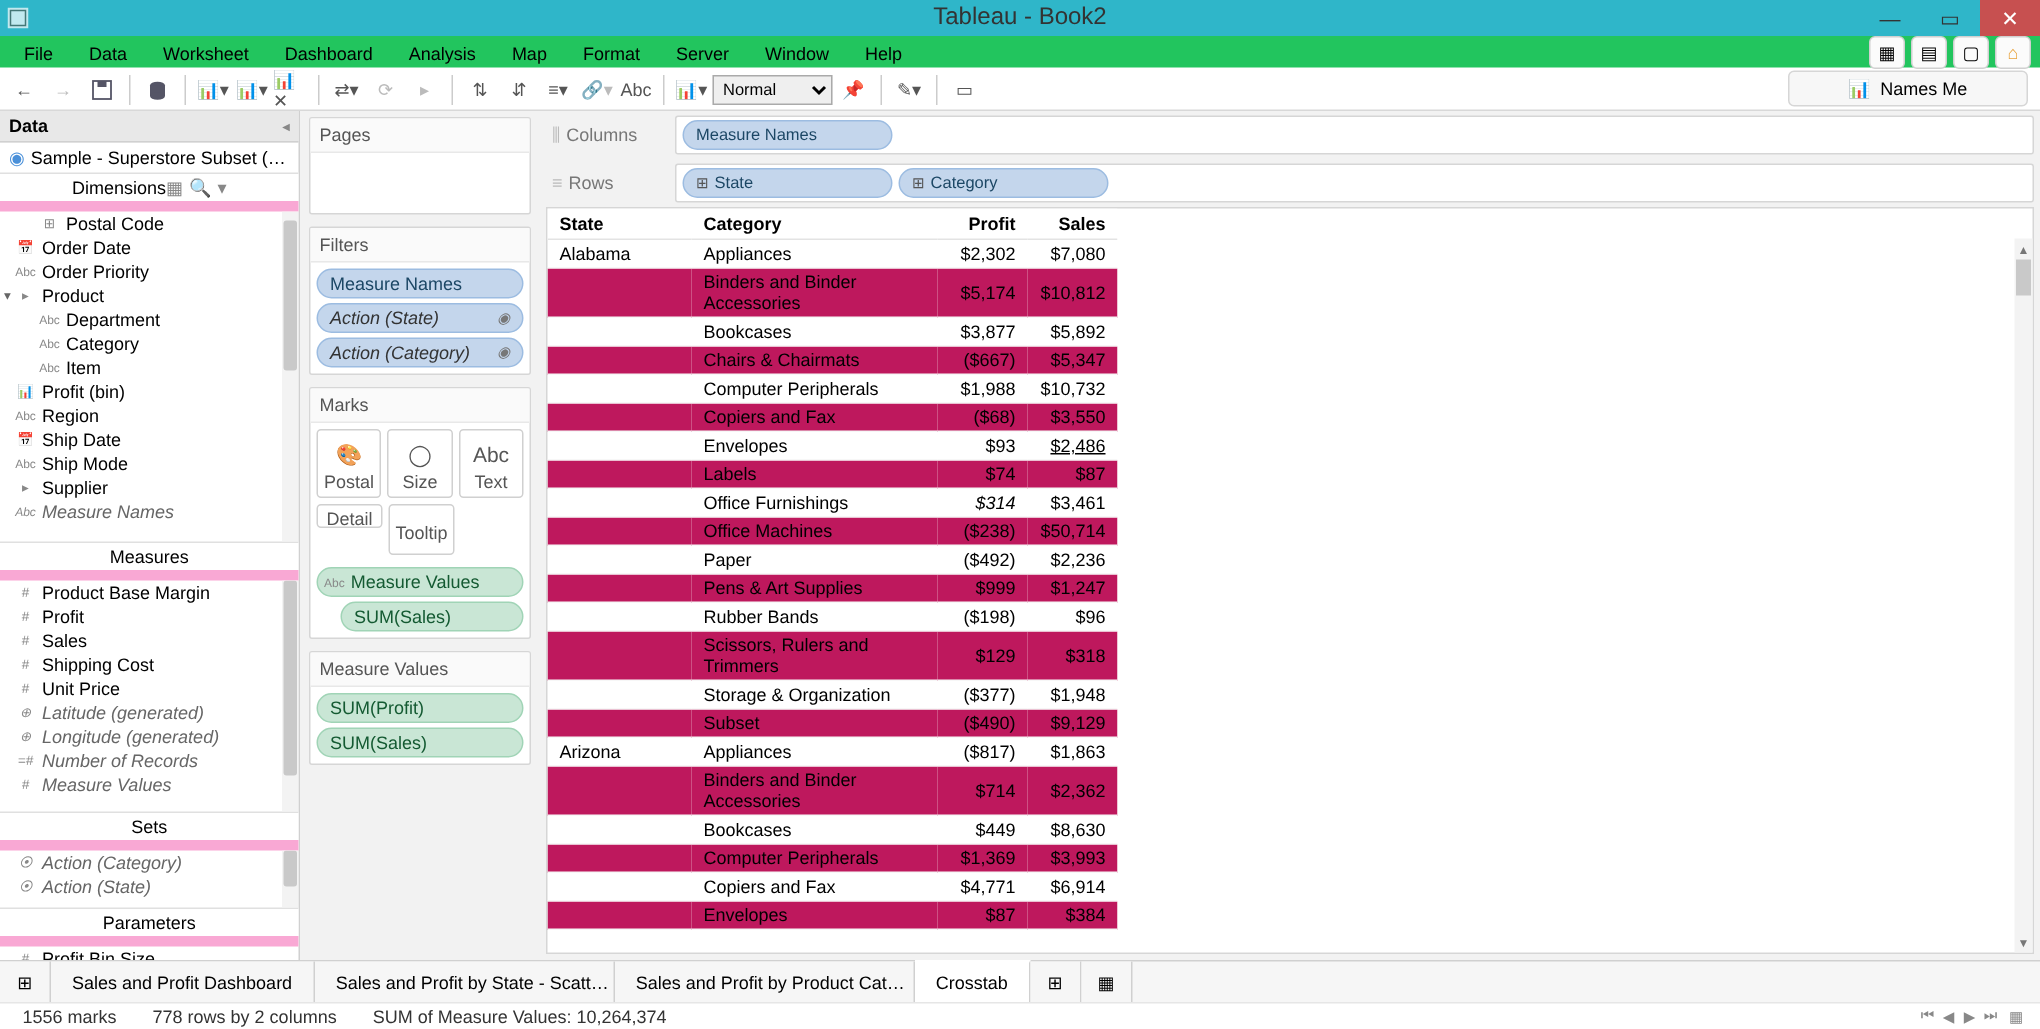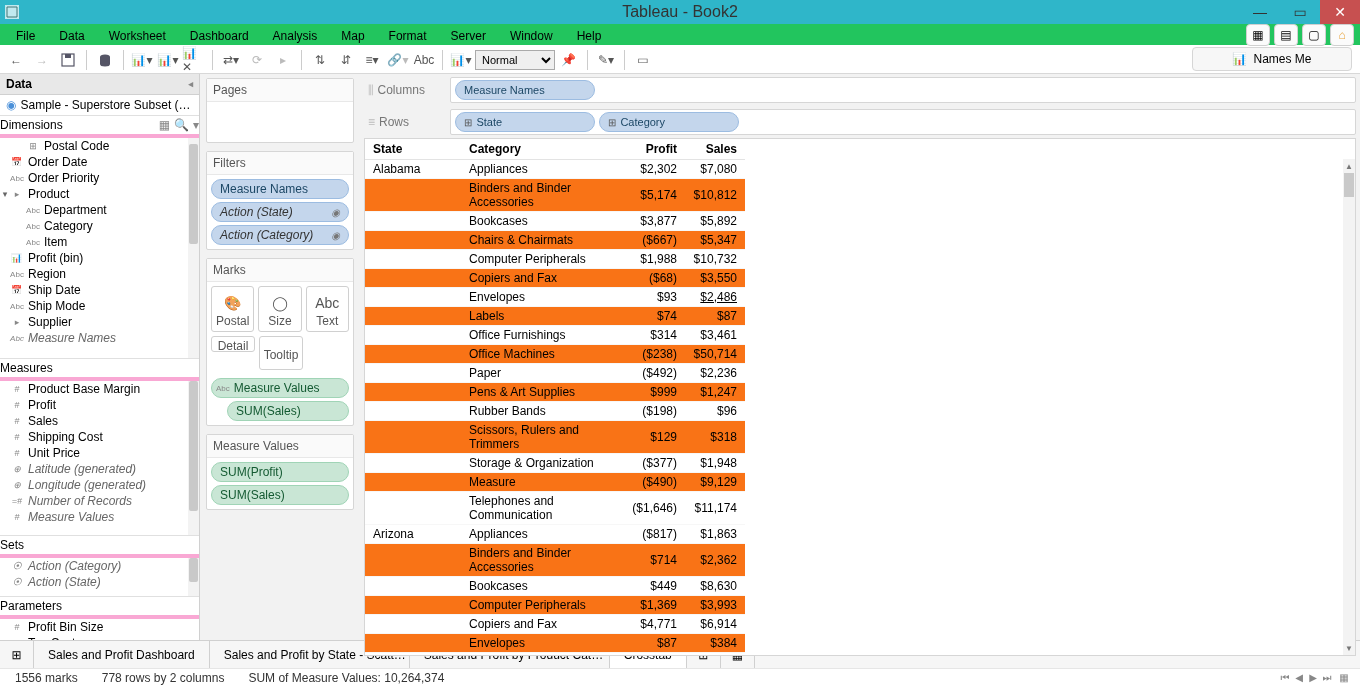--- a/index.html
+++ b/index.html
@@ -16,21 +16,21 @@
 .toolbar .tb-btn { width:24px; height:24px; display:flex; align-items:center; justify-content:center; color:#555; border-radius:2px; }
 .toolbar .tb-sep { width:1px; height:20px; background:#ccc; margin:0 4px; }
 .toolbar .tb-select { height:20px; border:1px solid #aaa; font-size:11px; padding:0 2px; width:80px; }
 .toolbar .square-btn { width:24px; height:22px; border:1px solid #d0d0d0; border-radius:4px; display:flex; align-items:center; justify-content:center; background:#fbfbfb; }
 .showme { position:absolute; right:8px; height:24px; width:160px; background:#f7f7f7; border:1px solid #d6d6d6; border-radius:4px; display:flex; align-items:center; justify-content:center; gap:6px; font-weight:500; top:1px;}
 .main { flex:1; display:flex; min-height:0; background:#f2f2f2; }
 
 .data-pane { width:200px; display:flex; flex-direction:column; background:#fff; border-right:1px solid #d0d0d0; }
 .pane-hdr { background:#e8e8e8; padding:3px 6px; font-weight:bold; border-bottom:1px solid #d0d0d0; display:flex; align-items:center; justify-content:space-between; }
 .ds-row { padding:3px 6px; display:flex; align-items:center; gap:4px; }
-.dim-hdr { padding:2px 0; border-top:1px solid #e0e0e0; border-bottom:4px solid #f9a8d4; background:#fff; display:flex; align-items:center; justify-content:space-between; }
+.dim-hdr { padding:2px 0; border-top:1px solid #e0e0e0; border-bottom:7px solid #f9a8d4; background:#fff; display:flex; align-items:center; justify-content:center; }
 .scroll-col { overflow:hidden; position:relative; }
 .scroll-col .vscroll { position:absolute; right:0; top:0; bottom:0; width:11px; background:#f3f3f3; }
 .scroll-col .vscroll .thumb { position:absolute; left:1px; right:1px; background:#c9c9c9; border-radius:2px;}
 .field-row { padding:1px 4px 1px 28px; display:flex; align-items:center; gap:4px; position:relative; white-space:nowrap; overflow:hidden; text-overflow:ellipsis; }
 .field-row .type-icon { position:absolute; left:10px; width:14px; text-align:center; color:#888; font-size:9px; }
 .field-row.indent1 { padding-left:44px; }
 .field-row.indent1 .type-icon { left:26px; }
 .field-row .caret { position:absolute; left:0; width:10px; text-align:center; font-size:9px; color:#666; }
 .italic { font-style:italic; color:#666; }
 
@@ -57,21 +57,21 @@
 .viz { flex:1; background:#fff; border:1px solid #d6d6d6; margin:0 4px 4px 4px; position:relative; display:flex; }
 .viz-scroll { position:absolute; right:0; top:20px; bottom:0; width:12px; background:#f3f3f3; display:flex; flex-direction:column; align-items:center; }
 .viz-scroll .arrow { height:14px; width:100%; display:flex; align-items:center; justify-content:center; font-size:8px; color:#777; }
 .viz-scroll .track { flex:1; position:relative; width:100%; }
 .viz-scroll .thumb { position:absolute; left:1px; right:1px; top:0; height:24px; background:#c9c9c9; }
 table.cx { border-collapse:collapse; width:100%; }
 table.cx th { text-align:left; font-weight:bold; padding:3px 8px; border-bottom:1px solid #e3e3e3; background:#fff; }
 table.cx th.num { text-align:right; }
 table.cx td { padding:2px 8px; border-bottom:1px solid #f7f7f7; }
 table.cx td.num { text-align:right; font-variant-numeric:tabular-nums; }
-table.cx tr.alt td { background:#f97316; }
+table.cx tr.alt td { background:#be185d; }
 .viz-inner { width:380px; padding-bottom:2px; overflow:hidden;}
 
 .tabs { height:28px; background:#f6f6f6; border-top:1px solid #d0d0d0; display:flex; align-items:stretch; }
 .tab { border-right:1px solid #d0d0d0; padding:0 14px; display:flex; align-items:center; gap:6px; background:#f6f6f6; max-width:200px; white-space:nowrap; overflow:hidden; text-overflow:ellipsis; }
 .tab.active { background:#fff; border-top:2px solid #fff; margin-top:-1px; }
 .tab.icon-only { width:34px; justify-content:center; padding:0;}
 .status { height:18px; background:#fff; display:flex; align-items:center; gap:24px; padding:0 15px; font-size:11px; color:#333; border-top:1px solid #e6e6e6; position:relative;}
 .status .nav { position:absolute; right:6px; display:flex; gap:0px; }
 .status .nav span { width:14px; text-align:center; color:#888; font-size:10px;}
 .eye { font-size:10px; color:#777; }
@@ -456,21 +456,21 @@
               </tr>
               <tr class="alt">
                 <td style="width: 96px;"></td>
                 <td>Labels</td>
                 <td class="num" style="width: 60px;">$74</td>
                 <td class="num" style="width: 60px;">$87</td>
               </tr>
               <tr>
                 <td style="width: 96px;"></td>
                 <td>Office Furnishings</td>
-                <td class="num" style="width: 60px;">$314</td>
+                <td class="num" style="width: 60px; font-style: italic;">$314</td>
                 <td class="num" style="width: 60px;">$3,461</td>
               </tr>
               <tr class="alt">
                 <td style="width: 96px;"></td>
                 <td>Office Machines</td>
                 <td class="num" style="width: 60px;">($238)</td>
                 <td class="num" style="width: 60px;">$50,714</td>
               </tr>
               <tr>
                 <td style="width: 96px;"></td>
@@ -497,29 +497,23 @@
                 <td class="num" style="width: 60px;">$318</td>
               </tr>
               <tr>
                 <td style="width: 96px;"></td>
                 <td>Storage &amp; Organization</td>
                 <td class="num" style="width: 60px;">($377)</td>
                 <td class="num" style="width: 60px;">$1,948</td>
               </tr>
               <tr class="alt">
                 <td style="width: 96px;"></td>
-                <td>Measure</td>
+                <td>Subset</td>
                 <td class="num" style="width: 60px;">($490)</td>
                 <td class="num" style="width: 60px;">$9,129</td>
-              </tr>
-              <tr>
-                <td style="width: 96px;"></td>
-                <td>Telephones and Communication</td>
-                <td class="num" style="width: 60px;">($1,646)</td>
-                <td class="num" style="width: 60px;">$11,174</td>
               </tr>
               <tr>
                 <td style="width: 96px;">Arizona</td>
                 <td>Appliances</td>
                 <td class="num" style="width: 60px;">($817)</td>
                 <td class="num" style="width: 60px;">$1,863</td>
               </tr>
               <tr class="alt">
                 <td style="width: 96px;"></td>
                 <td>Binders and Binder Accessories</td>

